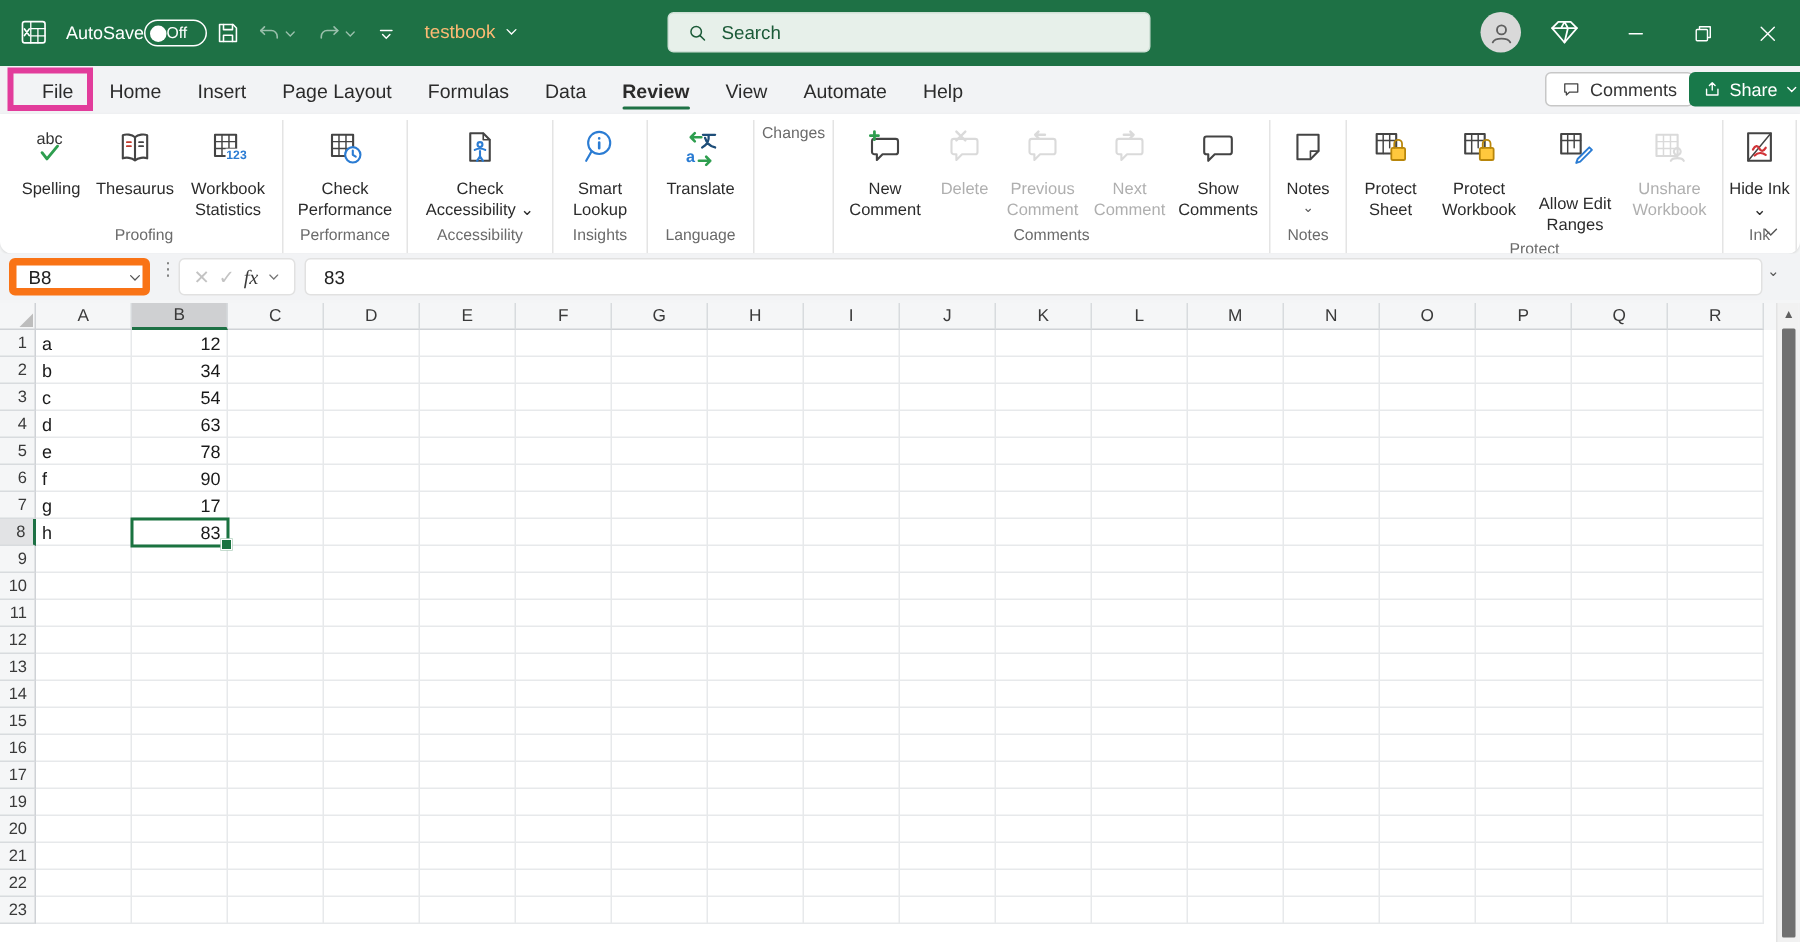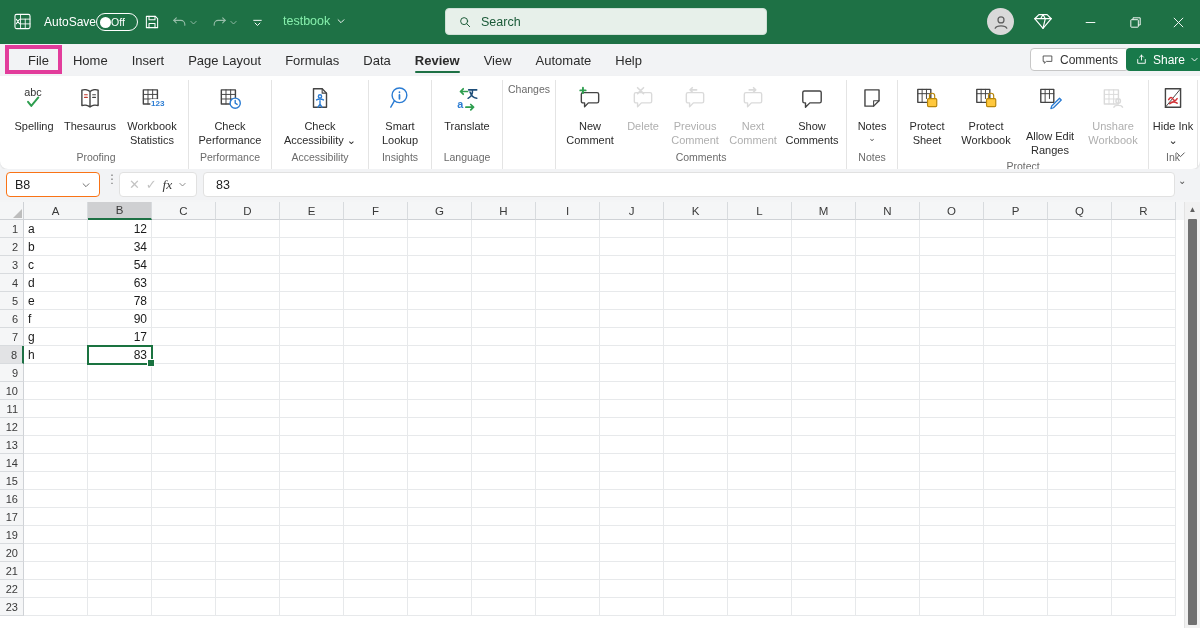--- a/index.html
+++ b/index.html
@@ -12,21 +12,21 @@
     background:#1E7145; display:flex; align-items:center; color:#fff; }
   .excel-logo { position:absolute; left:13px; top:12px; }
   .autosave-label { position:absolute; left:44px; top:15px; font-size:12px; }
   .autosave-toggle { position:absolute; left:96px; top:13px; width:42px; height:18px;
     border:1.5px solid #fff; border-radius:10px; display:flex; align-items:center; cursor:pointer; }
   .autosave-knob { width:11px; height:11px; border-radius:50%; background:#fff; margin-left:3px; }
   .autosave-state { font-size:10.5px; margin-left:0; color:#fff; }
   .qat-btn { position:absolute; top:11px; width:22px; height:22px; display:flex;
     align-items:center; justify-content:center; }
   .dim { opacity:.55; }
-  .wbname { position:absolute; left:283px; top:14px; font-size:12.5px; color:#86efac; display:flex; gap:6px; align-items:center;}
+  .wbname { position:absolute; left:283px; top:14px; font-size:12.5px; color:#fdba74; display:flex; gap:6px; align-items:center;}
   .searchbox { position:absolute; left:445px; top:8px; width:322px; height:27px;
     background:#E7F0EA; border:1px solid #CFE0D6; border-radius:4px;
     display:flex; align-items:center; padding-left:12px; gap:9px; }
   .searchbox input { border:none; outline:none; background:transparent; font-size:12.5px;
     color:#1B5A38; width:250px; font-family:"Liberation Sans",sans-serif; }
   .searchbox input::placeholder { color:#1B5A38; opacity:1; }
   .avatar { position:absolute; left:987px; top:8px; width:27px; height:27px; border-radius:50%;
     background:#D9D9D9; display:flex; align-items:center; justify-content:center; }
   .gem-btn { position:absolute; left:1032px; top:10px; width:24px; height:24px; }
   .winbtn { position:absolute; top:0; width:34px; height:44px; display:flex;
@@ -63,21 +63,21 @@
   .rib-btn.disabled .rib-text { color:#AFAFAF; }
   .rib-btn.disabled .rib-icon { filter:grayscale(1) opacity(.5); }
   .rib-cap { font-size:10.5px; color:#6B6B6B; text-align:center; padding:3px 2px 6px; white-space:nowrap; }
   .rib-collapse { position:absolute; left:1168px; top:144px; width:24px; height:20px;
     display:flex; align-items:center; justify-content:center; cursor:pointer; }
 
   
   .fbar { position:absolute; left:0; top:169px; width:1200px; height:31px; background:#F2F3F5;
     display:flex; align-items:center; }
   .namebox { position:absolute; left:6px; top:3px; width:94px; height:25px; background:#fff;
-    border:1px solid #f97316; border-radius:4px; display:flex; align-items:center; }
+    border:5px solid #f97316; border-radius:4px; display:flex; align-items:center; }
   .namebox input { width:62px; border:none; outline:none; font-size:12.5px; padding-left:8px;
     font-family:"Liberation Sans",sans-serif; color:#222; background:transparent; }
   .fdots { position:absolute; left:106px; top:7px; color:#7a7a7a; font-size:12px; letter-spacing:0;
     line-height:6px; text-align:center; width:8px; cursor:col-resize; }
   .fxbox { position:absolute; left:119px; top:3px; width:78px; height:25px; background:#fff;
     border:1px solid #E1E1E1; border-radius:4px; display:flex; align-items:center;
     justify-content:space-around; padding:0 6px; }
   .fxgray { color:#C3C3C3; font-size:13px; }
   .fx { font-family:"Liberation Serif",serif; font-style:italic; font-size:13.5px; color:#3b3b3b; }
   .fvalue { position:absolute; left:203px; top:3px; width:972px; height:25px; background:#fff;

